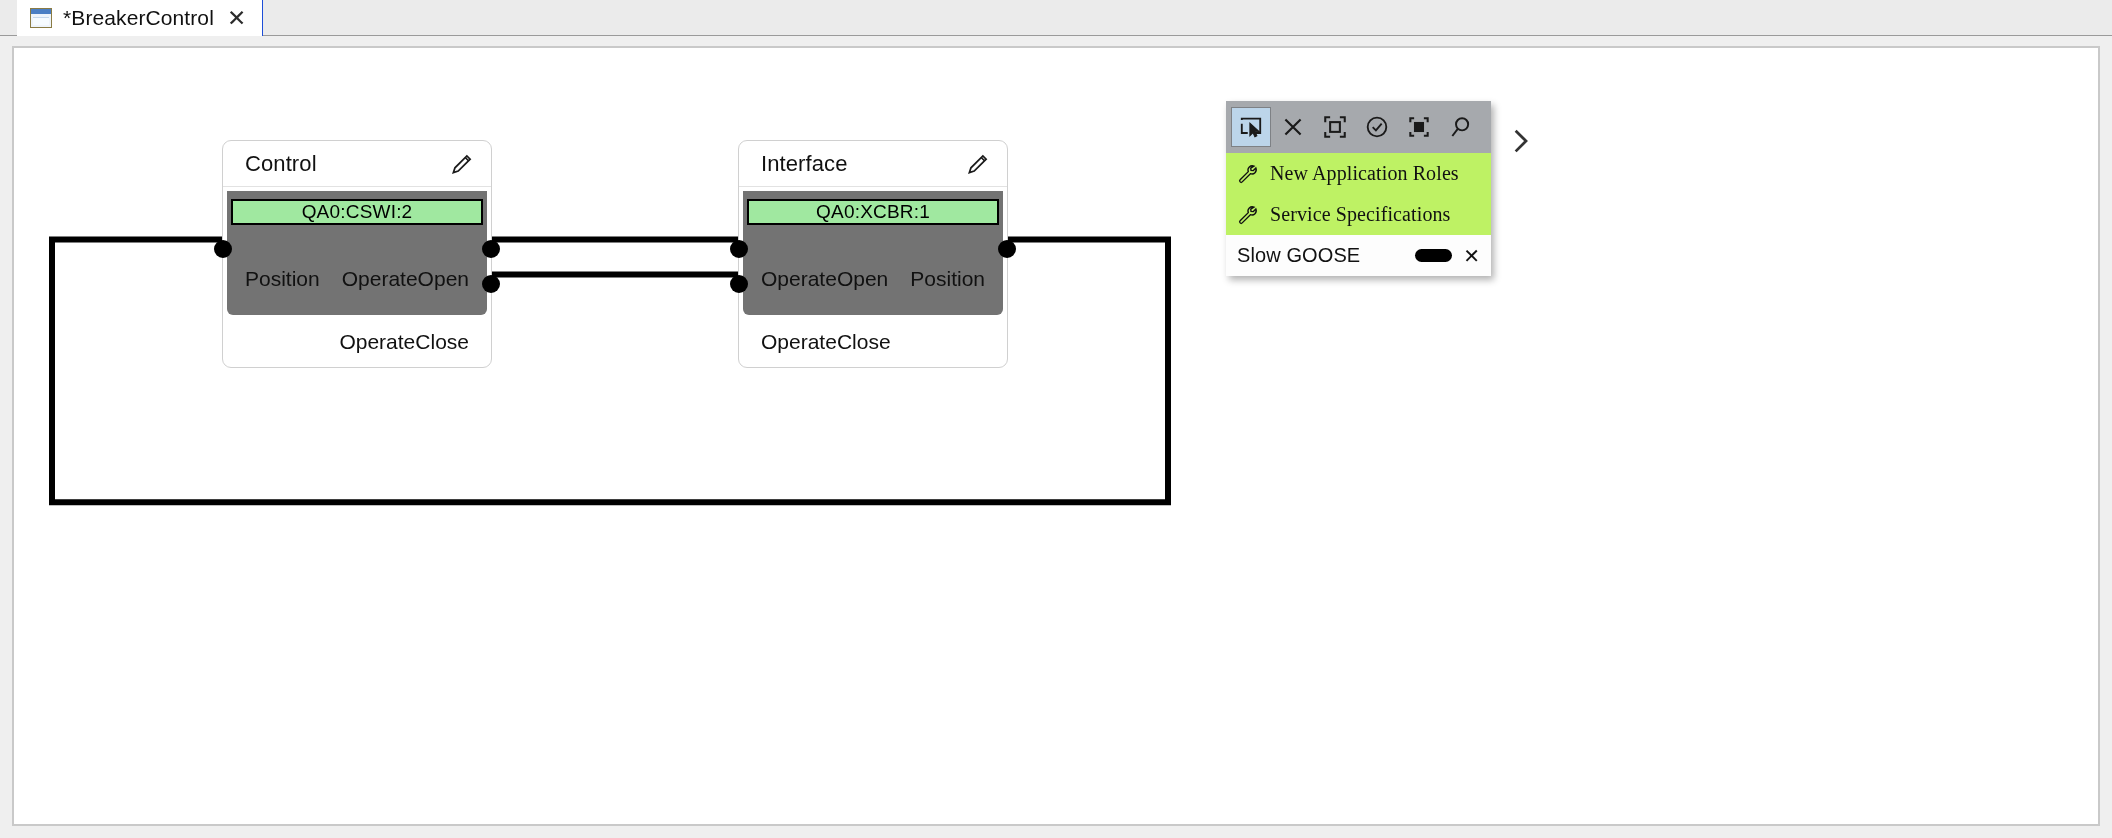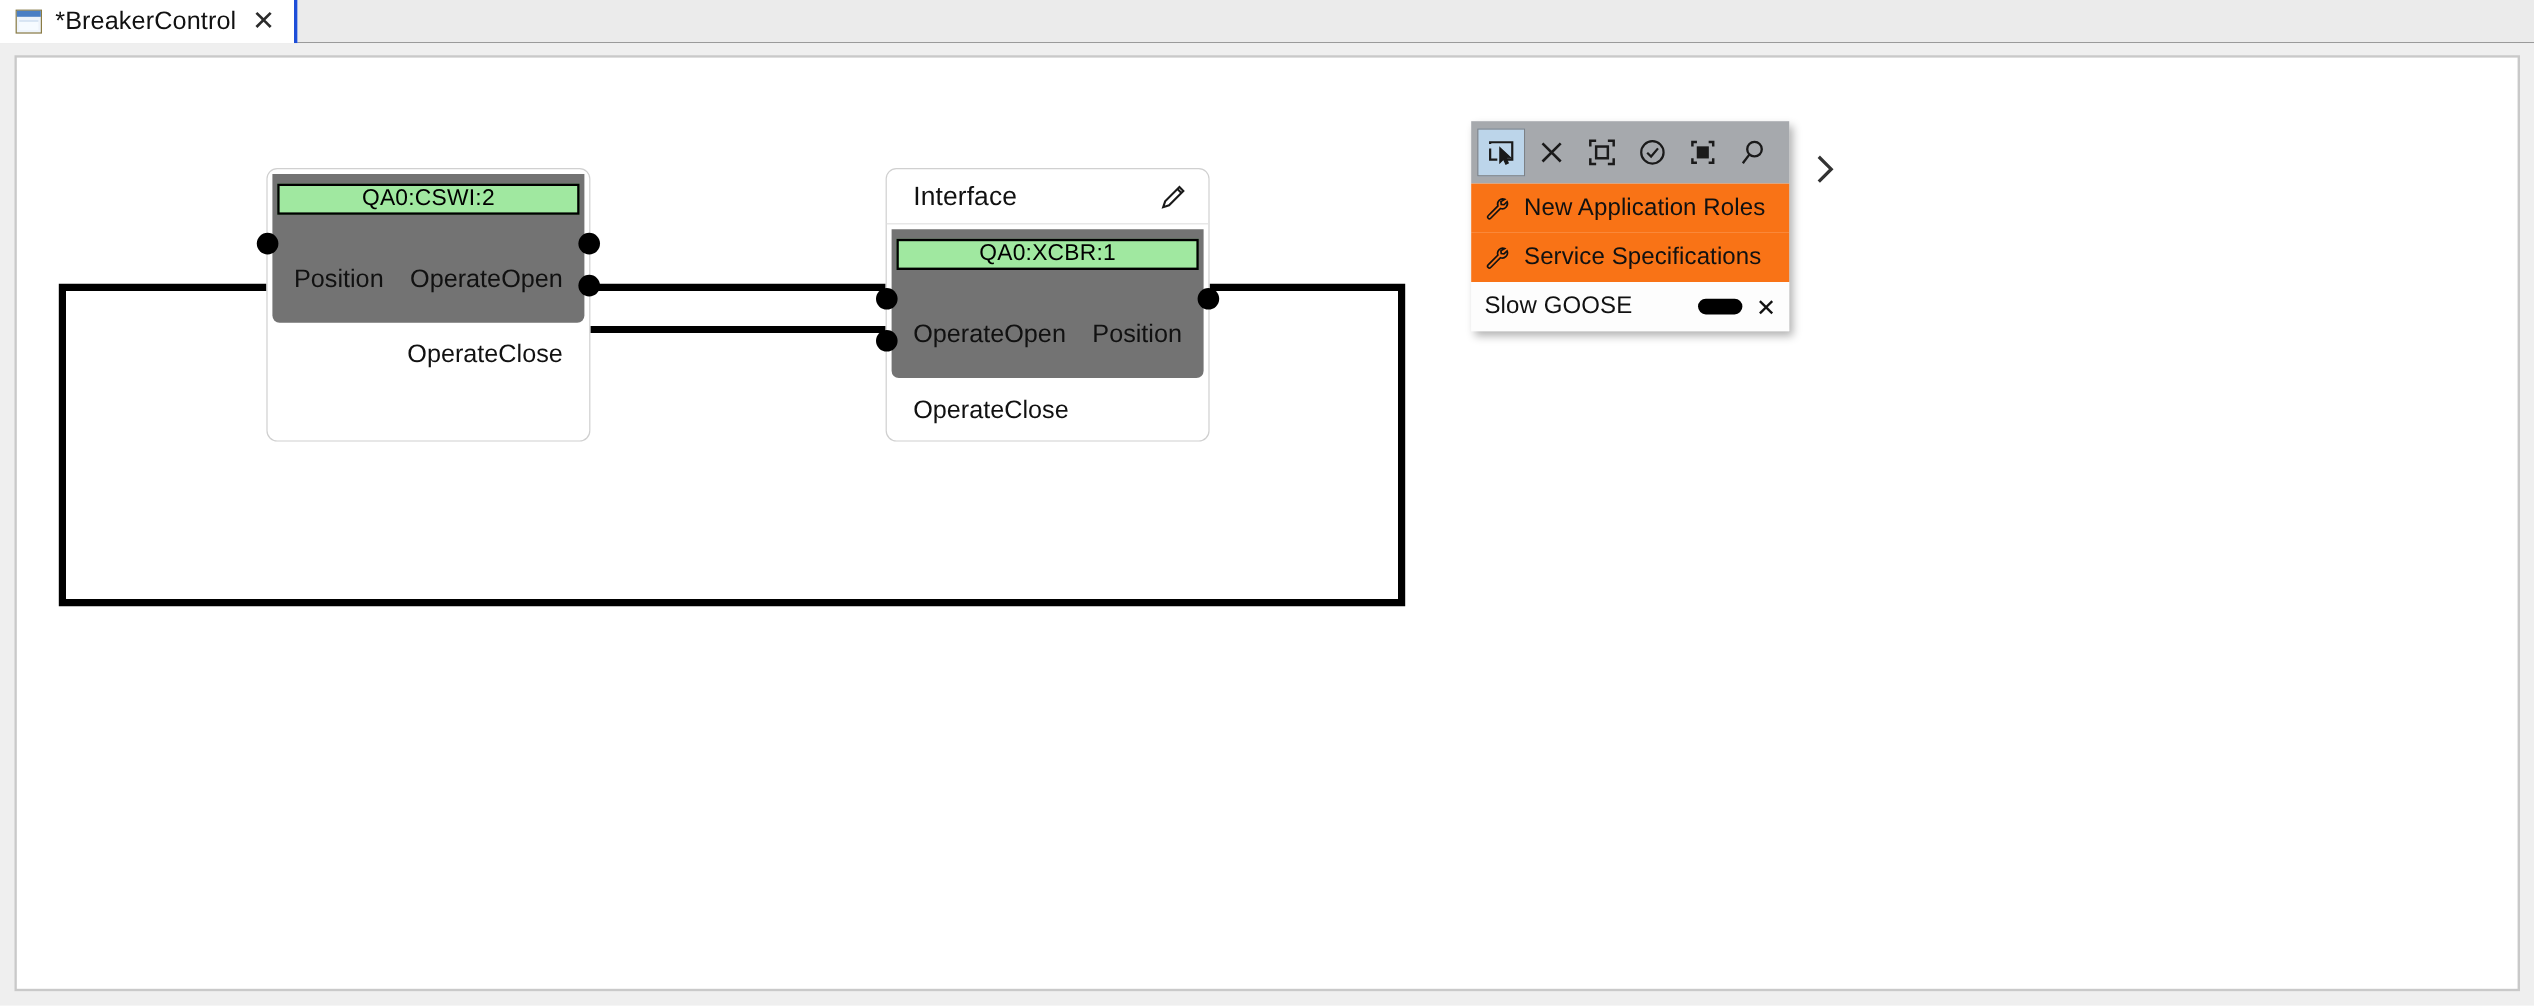--- a/index.html
+++ b/index.html
@@ -18,22 +18,23 @@
     width: 2112px; height: 36px;
     background: #ebebeb;
     border-bottom: 1px solid #9a9a9a;
     display: flex; align-items: stretch;
   }
   .tab {
     display: flex; align-items: center; gap: 11px;
     padding: 0 16px 0 13px;
     height: 36px;
     background: #ffffff;
-    border-right: 3px solid #1d4ed8;
+    border-right: 1px solid #1d4ed8;
     cursor: default;
+    margin-left: 17px;
   }
   .tab-icon {
     width: 22px; height: 20px;
     border: 1px solid #8a7b44;
     background: #eef4fb;
     position: relative;
     flex: 0 0 auto;
   }
   .tab-icon::before {
     content: ""; position: absolute;
@@ -160,21 +161,21 @@
     border: 1px solid #7e8185;
   }
   .pal-row {
     display: flex; align-items: center;
     height: 41px;
     padding: 0 11px;
     gap: 11px;
     cursor: pointer;
     white-space: nowrap;
   }
-  .pal-row.group { background: #f97316; }
+  .pal-row.group { background: #bef264; font-family: Liberation Serif, serif; }
   .pal-row.item  { background: #fdfdfd; }
   .pal-label { font-size: 20px; color: #111; flex: 0 0 auto; letter-spacing: .1px; }
   .pal-spacer { flex: 1 1 auto; }
   .pal-swatch {
     width: 37px; height: 13px; border-radius: 7px; background: #000;
     flex: 0 0 auto;
   }
   .pal-x {
     font-size: 20px; color: #111; line-height: 1; cursor: pointer;
     font-family: "DejaVu Sans", sans-serif;
@@ -206,20 +207,27 @@
     <svg id="wires" viewBox="0 0 2084 774" preserveAspectRatio="none">
 
       <path d="M 478 191 L 724 191" stroke="#000" stroke-width="6" fill="none"></path>
 
       <path d="M 478 226 L 724 226" stroke="#000" stroke-width="6" fill="none"></path>
 
       <path d="M 994 191 L 1154 191 L 1154 453 L 38 453 L 38 191 L 208 191" stroke="#000" stroke-width="6" fill="none" stroke-linejoin="miter"></path>
     </svg>
 
     <div class="node" id="node-control" style="left:208px; top:92px; width:270px; height:228px;">
+      <div class="node-header">
+        <span class="node-title">Control</span>
+        <svg class="pencil-icon" viewBox="0 0 24 24" fill="none" stroke="#1a1a1a" stroke-width="1.6">
+          <path d="M4 20 L5.5 15.5 L16.5 4.5 L19.5 7.5 L8.5 18.5 Z"></path>
+          <path d="M15 6 L18 9"></path>
+        </svg>
+      </div>
       <div class="node-body">
         <div class="badge">QA0:CSWI:2</div>
         <div class="ports">
           <div class="port-dot" style="left:-13px; top:15px;"></div>
           <div class="port-dot" style="right:-13px; top:15px;"></div>
           <div class="port-dot" style="right:-13px; top:50px;"></div>
           <div class="port-row">
             <span class="port-left">Position</span>
             <span class="port-spacer"></span>
             <span class="port-right">OperateOpen</span>

